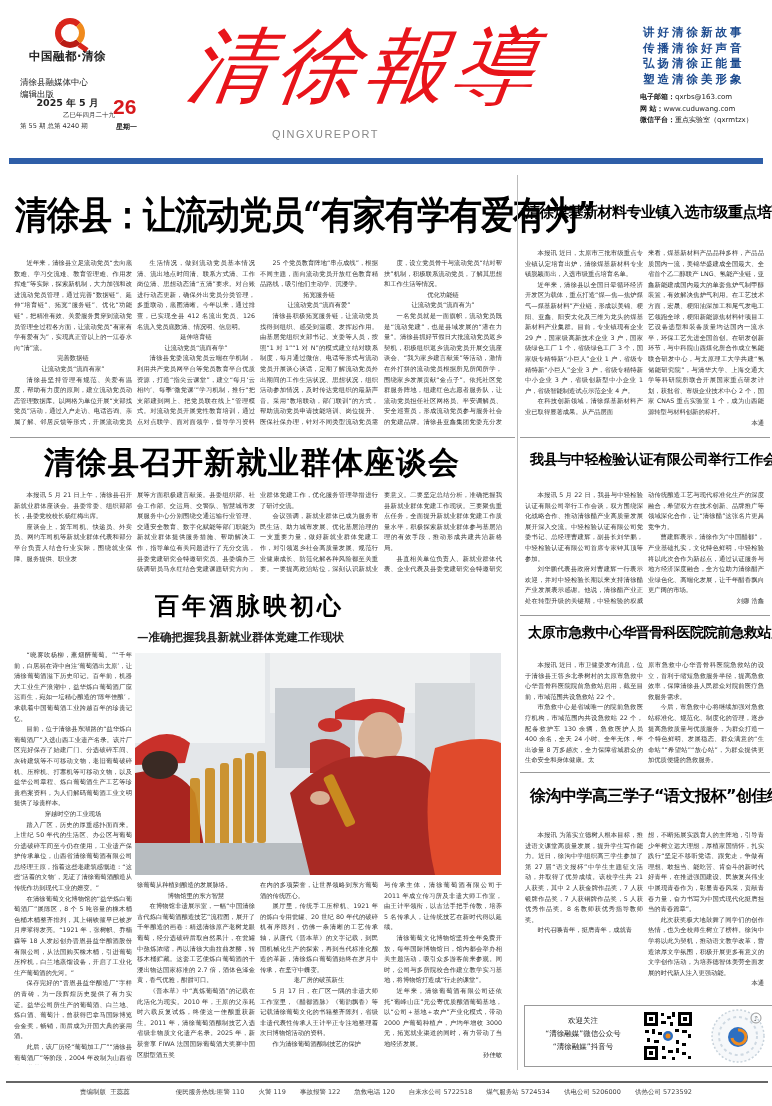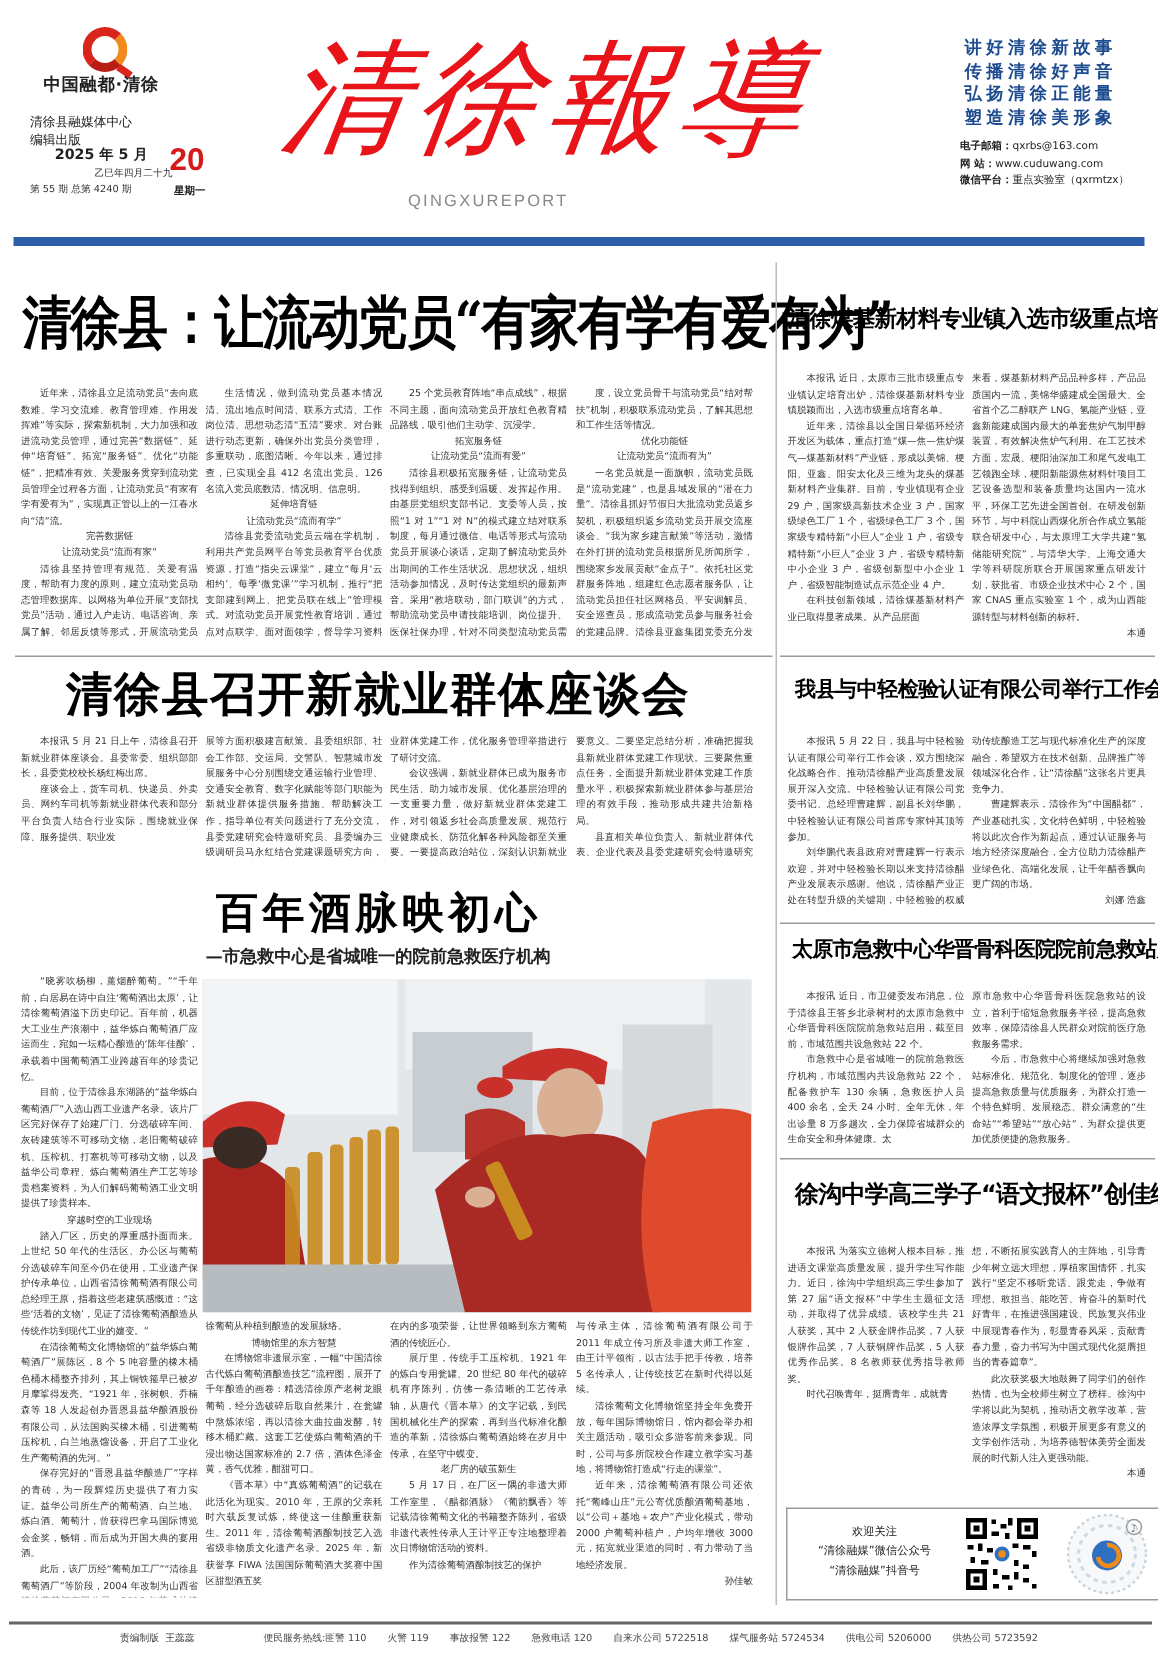--- a/index.html
+++ b/index.html
@@ -39,21 +39,21 @@
 
 <div class="abs logo-q"></div>
 <div class="abs brand">中国融都·清徐</div>
 <div class="abs pub">
   <div>清徐县融媒体中心</div>
   <div>编辑出版</div>
 </div>
 <div class="abs date-ym">2025 年 5 月</div>
 <div class="abs lunar">乙巳年四月二十九</div>
 <div class="abs issue">第 55 期 总第 4240 期</div>
-<div class="abs day">20</div>
+<div class="abs day">26</div>
 <div class="abs weekday">星期一</div>
 
 <div class="abs masthead">清徐報導</div>
 <div class="abs masthead-en">
   <span>QINGXU</span>
   <span>REPORT</span>
 </div>
 
 <div class="abs slogans">
   <div>讲好清徐新故事</div>
@@ -134,22 +134,22 @@
   <p>本报讯  5 月 22 日，我县与中轻检验认证有限公司举行工作会谈，双方围绕深化战略合作、推动清徐醋产业高质量发展展开深入交流。中轻检验认证有限公司党委书记、总经理曹建辉，副县长刘华鹏，中轻检验认证有限公司首席专家钟其顶等参加。</p>
   <p>刘华鹏代表县政府对曹建辉一行表示欢迎，并对中轻检验长期以来支持清徐醋产业发展表示感谢。他说，清徐醋产业正处在转型升级的关键期，中轻检验的权威技术支撑，将加速推</p>
 </div>
 <div class="abs col" style="left:648px;top:490px;width:116px;height:115px">
   <p style="text-indent:0">动传统酿造工艺与现代标准化生产的深度融合，希望双方在技术创新、品牌推广等领域深化合作，让“清徐醋”这张名片更具竞争力。</p>
   <p>曹建辉表示，清徐作为“中国醋都”，产业基础扎实，文化特色鲜明，中轻检验将以此次合作为新起点，通过认证服务与地方经济深度融合，全方位助力清徐醋产业绿色化、高端化发展，让千年醋香飘向更广阔的市场。</p>
   <p class="by">刘娜  浩鑫</p>
 </div>
 <div class="abs hline" style="left:520px;top:615px;width:250px"></div>
 
-<div class="abs rh" style="left:144px;top:590px;font-size:28px;letter-spacing:3px">百年酒脉映初心</div>
-<div class="abs" style="left:137px;top:630px;font-size:11.5px;font-weight:bold;font-family:'DejaVu Serif',serif;color:#222;white-space:nowrap">—市急救中心是省城唯一的院前急救医疗机构</div>
+<div class="abs rh" style="left:155px;top:590px;font-size:24px;letter-spacing:3px">百年酒脉映初心</div>
+<div class="abs" style="left:137px;top:630px;font-size:11.5px;font-weight:bold;font-family:'DejaVu Serif',serif;color:#222;white-space:nowrap">—准确把握我县新就业群体党建工作现状</div>
 
 <div class="abs col" style="left:14px;top:650px;width:118px;height:415px">
   <p>“晓雾吹杨柳，薰烟醉葡萄。”“千年前，白居易在诗中自注‘葡萄酒出太原’，让清徐葡萄酒溢下历史印记。百年前，机器大工业生产浪潮中，益华炼白葡萄酒厂应运而生，宛如一坛精心酿造的‘陈年佳酿’，承载着中国葡萄酒工业跨越百年的珍贵记忆。</p>
   <p>目前，位于清徐县东湖路的“益华炼白葡萄酒厂”入选山西工业遗产名录。该片厂区完好保存了始建厂门、分选破碎车间、灰砖建筑等不可移动文物，老旧葡萄破碎机、压榨机、打塞机等可移动文物，以及益华公司章程、炼白葡萄酒生产工艺等珍贵档案资料，为人们解码葡萄酒工业文明提供了珍贵样本。</p>
   <p class="sub">穿越时空的工业现场</p>
   <p>踏入厂区，历史的厚重感扑面而来。上世纪 50 年代的生活区、办公区与葡萄分选破碎车间至今仍在使用，工业遗产保护传承单位，山西省清徐葡萄酒有限公司总经理王原，指着这些老建筑感慨道：“这些‘活着的文物’，见证了清徐葡萄酒酿造从传统作坊到现代工业的嬗变。”</p>
   <p>在清徐葡萄文化博物馆的“益华炼白葡萄酒厂”展陈区，8 个 5 吨容量的橡木桶色桶木桶整齐排列，其上铜铁箍早已被岁月摩挲得发亮。“1921 年，张树帜、乔楠森等 18 人发起创办晋恩县益华酿酒股份有限公司，从法国购买橡木桶，引进葡萄压榨机，白兰地蒸馏设备，开启了工业化生产葡萄酒的先河。”</p>
   <p>保存完好的“晋恩县益华酿造厂”字样的青砖，为一段辉煌历史提供了有力实证。益华公司所生产的葡萄酒、白兰地、炼白酒、葡萄汁，曾获得巴拿马国际博览会金奖，畅销，而后成为开国大典的宴用酒。</p>
   <p>此后，该厂历经“葡萄加工厂”“清徐县葡萄酒厂”等阶段，2004 年改制为山西省清徐葡萄酒有限公司。2016 年落成的清徐葡萄文化博物馆，以 2700 平方米的展陈面积，展示了 3500 余件实物史料文物，完整地串联起清</p>
 </div>

